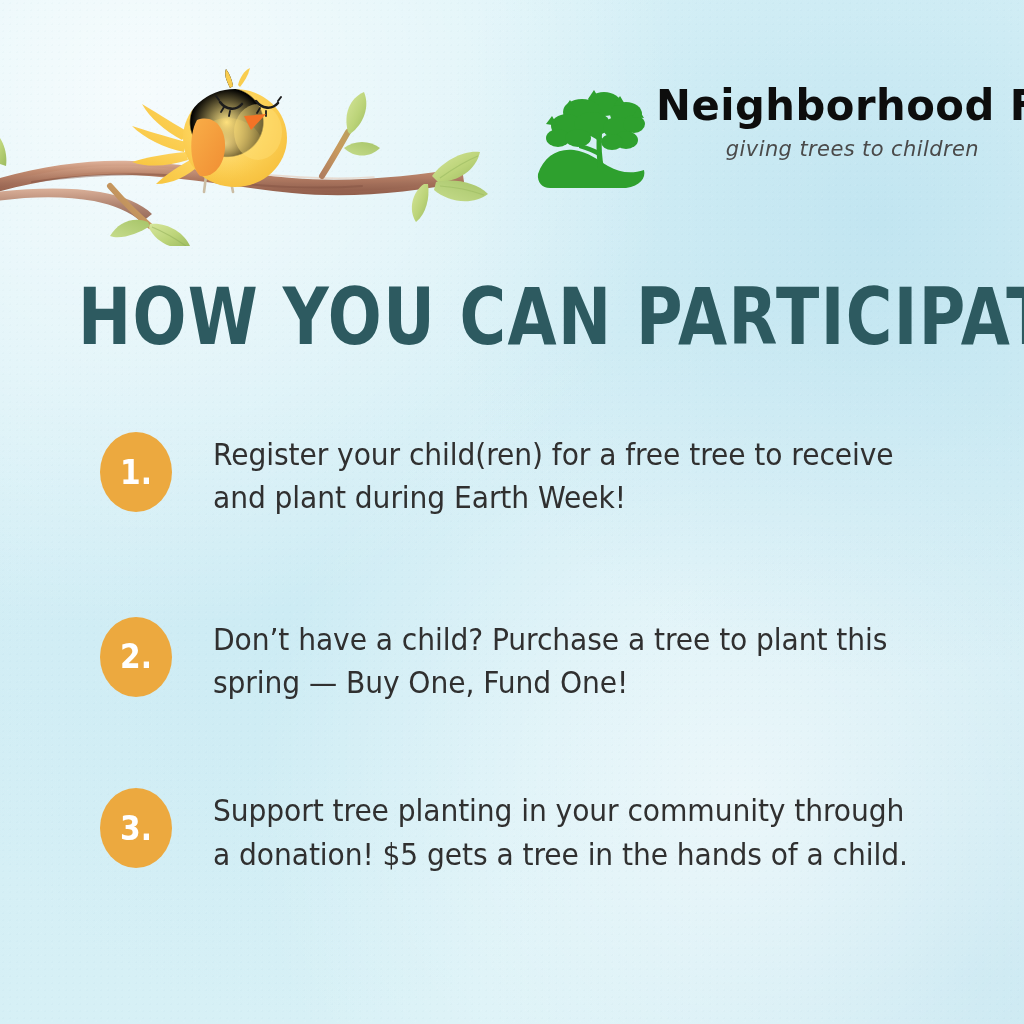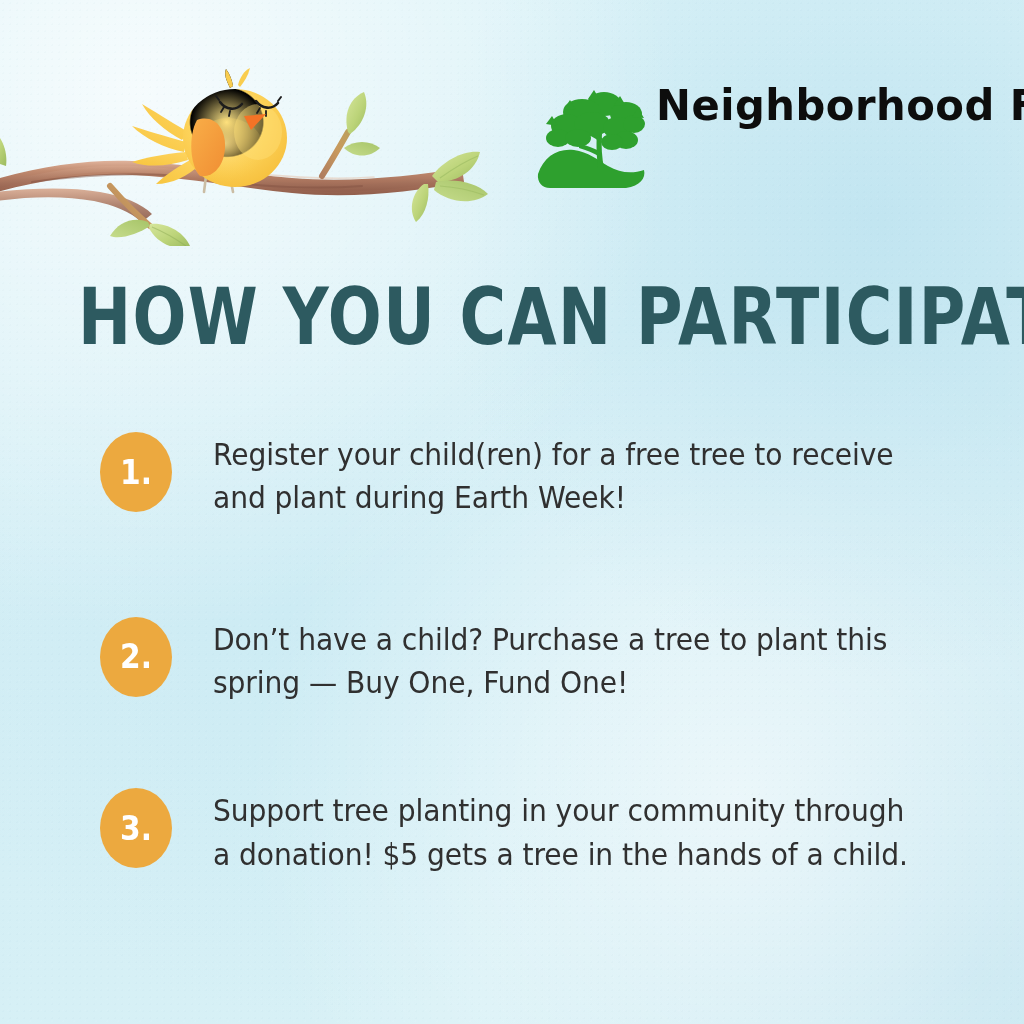--- a/index.html
+++ b/index.html
@@ -309,20 +309,21 @@
 
         <path d="M18,34 L 24,44 L 12,42 Z"></path>
         <path d="M104,26 L 110,36 L 98,35 Z"></path>
         <path d="M60,8 L 66,18 L 54,17 Z"></path>
         <path d="M86,14 L 92,24 L 80,23 Z"></path>
         <path d="M36,18 L 42,28 L 30,27 Z"></path>
       </g>
     </svg>
     <div id="logo-text">
       <div id="logo-name">Neighborhood Forest</div>
+      <div id="logo-tagline">giving trees to children</div>
     </div>
   </div>
 
   <div id="headline">HOW YOU CAN PARTICIPATE:</div>
 
   <div id="steps">
 
     <div class="step" id="step-1">
       <div class="step-badge">1.</div>
       <div class="step-text">Register your child(ren) for a free tree to receive and plant during Earth Week!</div>

